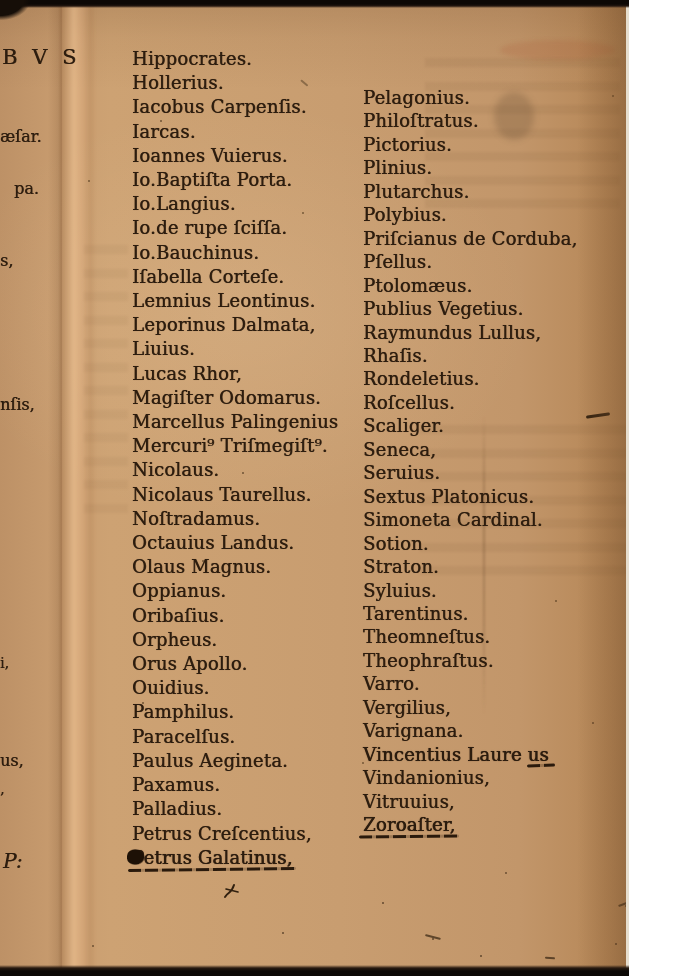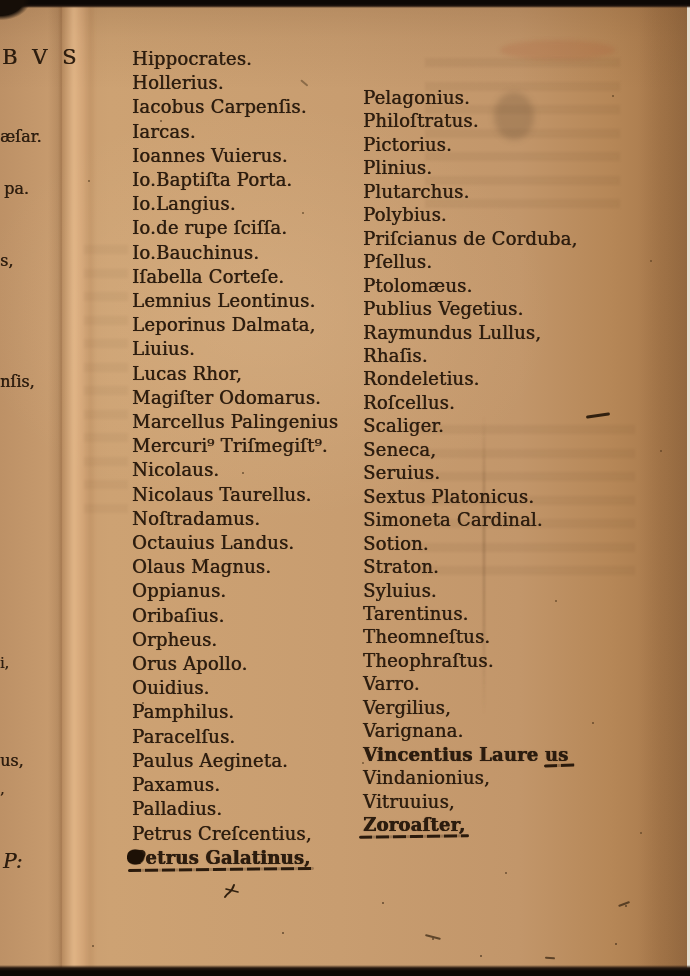--- a/index.html
+++ b/index.html
@@ -1,17 +1,17 @@
 <!DOCTYPE html>
 <html><head>
 <meta charset="utf-8">
 <style>
   html,body { margin:0; padding:0; }
   .scan {
-    position:relative; width:690px; height:976px; overflow:hidden;
+    position:relative; width:629px; height:976px; overflow:hidden;
     background:
       radial-gradient(ellipse 420px 300px at 38% 32%, rgba(255,228,190,.14), rgba(255,228,190,0) 70%),
       linear-gradient(180deg, rgba(110,72,40,.22) 0px, rgba(110,72,40,.08) 38px, rgba(110,72,40,0) 90px),
       linear-gradient(90deg, #bd9166 0px, #c89c6f 60px, #cda273 110px, #c89d70 340px, #c2966a 520px, #b68757 610px, #aa7b4d 660px, #a97a4c 690px),
       #c49a6c;
     font-family:"DejaVu Serif", serif;
   }
   
   .edge-top { position:absolute; left:0; top:0; right:0; height:8px;
     background:linear-gradient(180deg,#0d0805 0 4px,#241710 6px,rgba(36,23,16,0) 100%); }
@@ -40,21 +40,21 @@
   .smudge-dark { position:absolute; left:494px; top:92px; width:40px; height:48px;
     background:rgba(70,48,28,.20); filter:blur(3px); border-radius:50%; }
   
   .col { position:absolute; list-style:none; margin:0; padding:0;text-align:center; }
   .col-left  { left:132px; top:47px; }
   .col-right { left:363px; top:48px;margin-top:38px; }
   .entry { position:relative; width:max-content; font-size:18px; color:#2c1c0e; letter-spacing:.2px;
     text-shadow:.5px 0 0 rgba(44,28,14,.78), 0 0 1px rgba(44,28,14,.28); white-space:nowrap; }
   .col-left  .entry { line-height:24.2px; }
   .col-right .entry { line-height:23.45px; }
-  .bold-ink { font-weight:bold; text-shadow:.6px 0 0 rgba(30,18,8,.9), 0 0 1.2px rgba(30,18,8,.4); }
+  .bold-ink { font-weight:normal; text-shadow:.6px 0 0 rgba(30,18,8,.9), 0 0 1.2px rgba(30,18,8,.4); }
   .u-full::after, .u-part::after { content:""; position:absolute; bottom:-1px; height:3px; border-radius:2px;
     background-image:repeating-linear-gradient(90deg,#2a1a0c 0 13px, rgba(42,26,12,.25) 13px 17px);
     transform:rotate(-.7deg); }
   .u-full::after { left:-4px; right:-4px; }
   .u-part::after { left:88%; right:-6px; transform:rotate(-2deg); }
   .blot::before { content:""; position:absolute; left:-5px; top:3px; width:18px; height:16px;
     background:radial-gradient(ellipse at 45% 50%, #1d1106 60%, rgba(29,17,6,0) 75%); border-radius:50% 60% 55% 48%; }
   
   .frag { position:absolute; color:#2c1c0e; font-size:16px; white-space:nowrap;
     text-shadow:.5px 0 0 rgba(44,28,14,.78); }
@@ -91,23 +91,23 @@
   <div class="ghost ghost1"></div>
   <div class="ghost ghost2"></div>
   <div class="ghost ghost3"></div>
   <div class="smudge-red"></div>
   <div class="smudge-dark"></div>
 
   <div>
 
   <span class="frag frag-large" style="top: 45px; left: 2px;">B V S</span>
       <span class="frag" style="top: 127px; left: 0px;">æſar.</span>
-      <span class="frag" style="top: 179px; left: 4px;">pa.</span>
+      <span class="frag" style="top: 179px; left: 14px;">pa.</span>
       <span class="frag" style="top: 251px; left: 0px;">s,</span>
-      <span class="frag" style="top: 372px; left: 0px;">nſis,</span>
+      <span class="frag" style="top: 395px; left: 0px;">nſis,</span>
       <span class="frag frag-small" style="top: 655px; left: 0px;">i,</span>
       <span class="frag" style="top: 751px; left: 0px;">us,</span>
       <span class="frag frag-small" style="top: 781px; left: 0px;">,</span>
       <span class="frag frag-italic" style="top: 849px; left: 3px;">P:</span>
     </div>
 
   <ol class="col col-left">
 
   <li class="entry">Hippocrates.</li>
       <li class="entry">Hollerius.</li>

